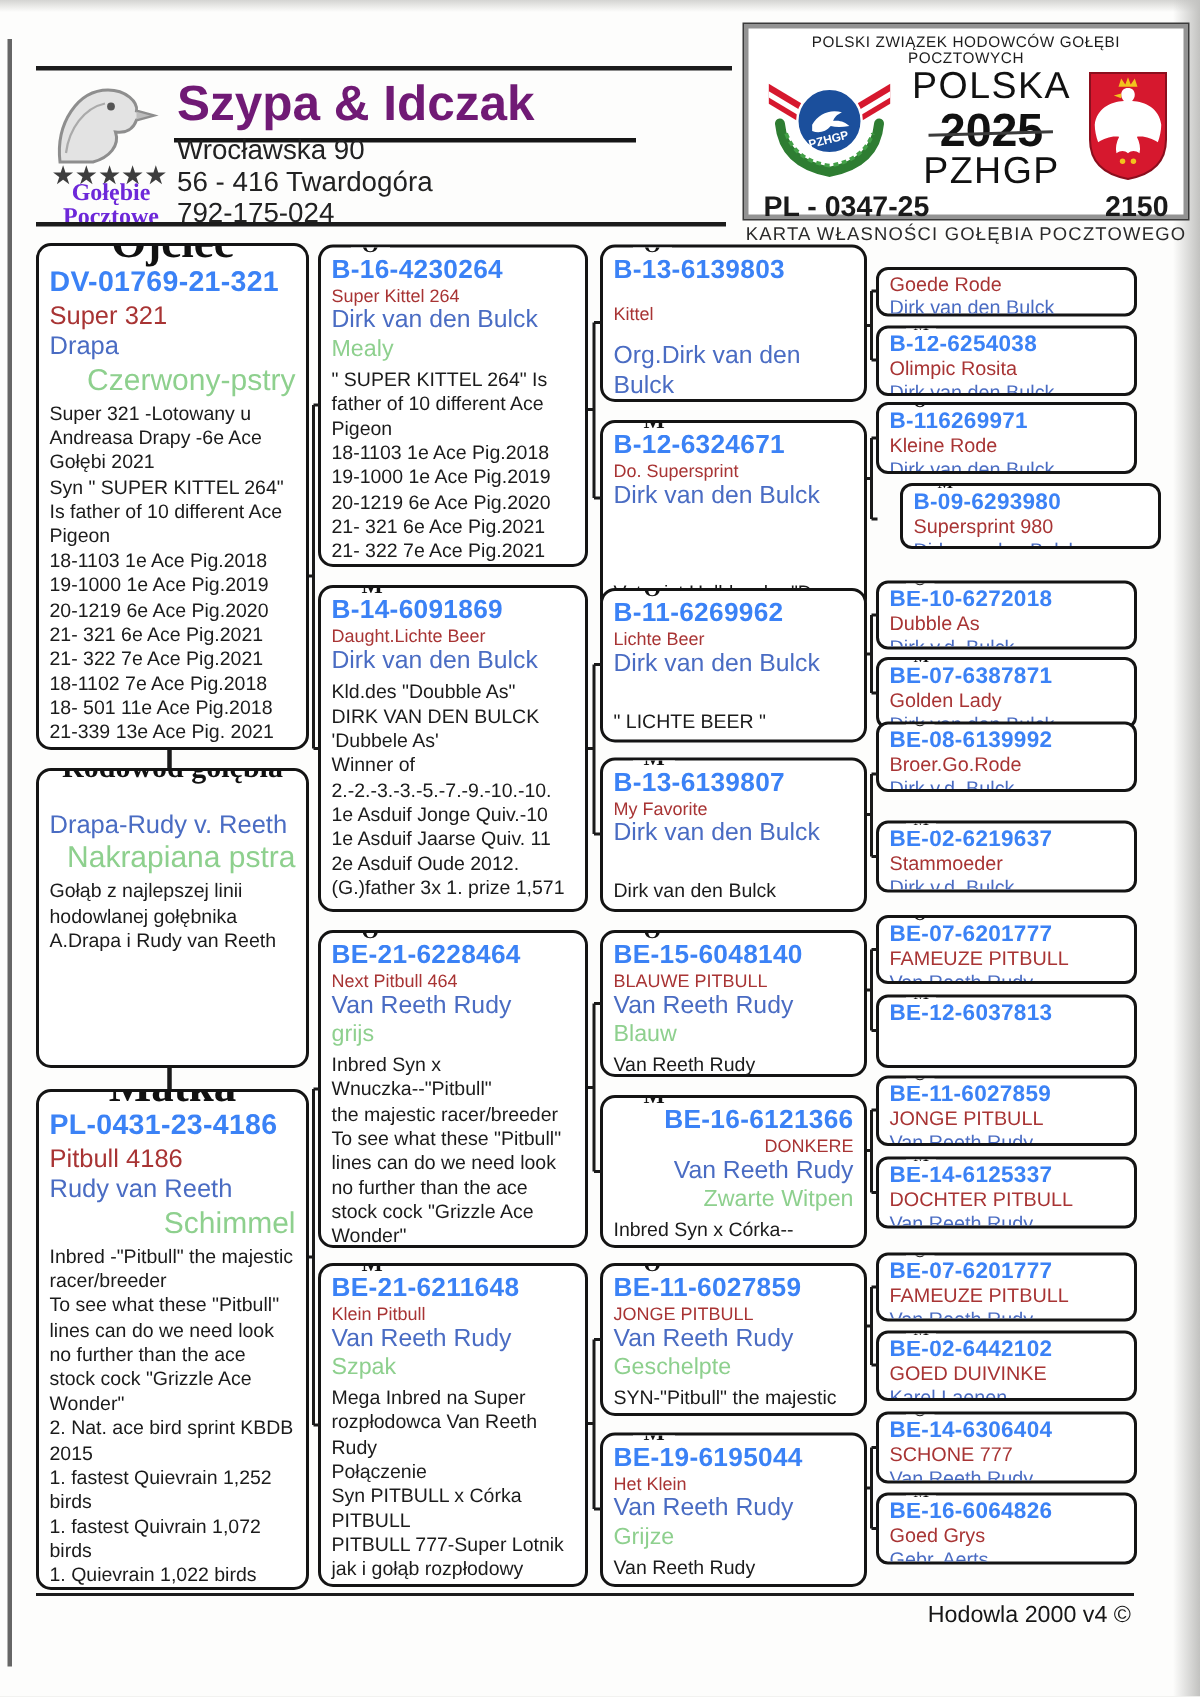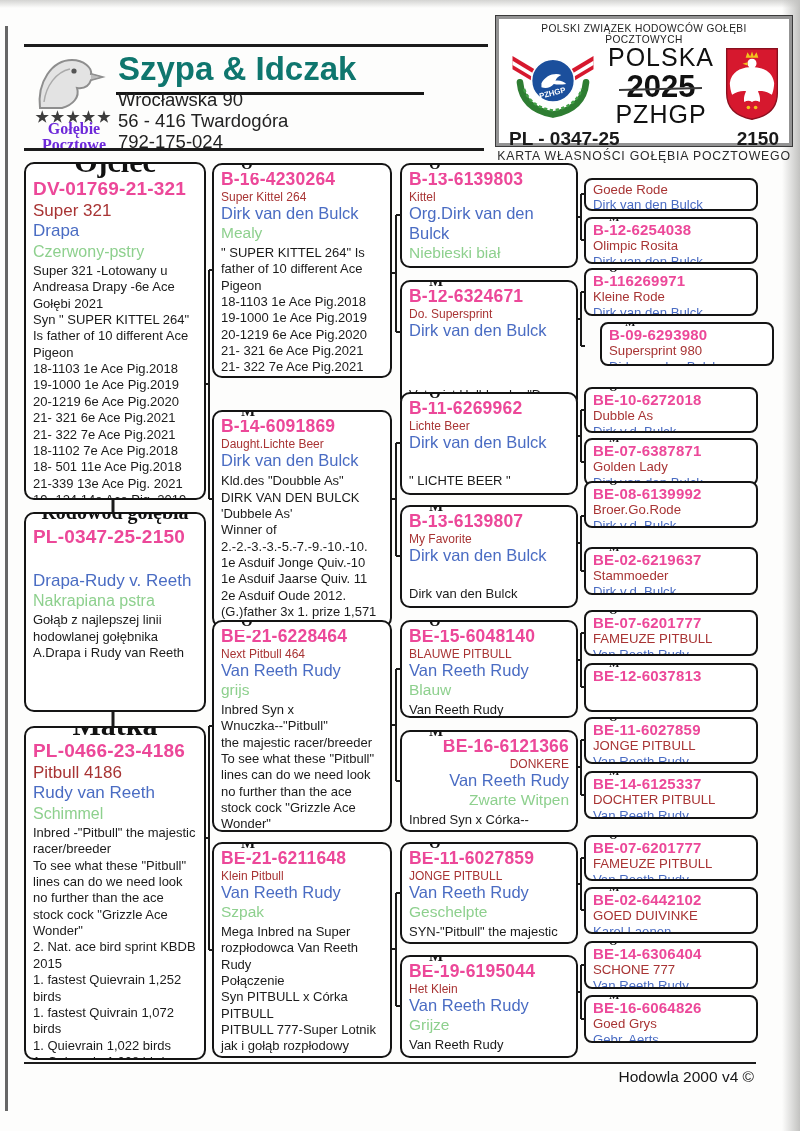--- a/index.html
+++ b/index.html
@@ -9,21 +9,21 @@
   
   .scan-left{position:absolute;left:5px;top:26px;width:3px;height:1085px;background:#4b4b4b;opacity:.85;}
   .scan-right{position:absolute;right:0;top:0;width:18px;height:100%;background:linear-gradient(to right,rgba(255,255,255,0),#c2c2c0);}
   .scan-top{position:absolute;left:0;top:0;width:100%;height:8px;background:linear-gradient(#d4d4d2,rgba(255,255,255,0));}
   .rule{position:absolute;background:#1c1c1c;}
   
   .logo{position:absolute;left:30px;top:52px;}
   .stars{position:absolute;left:24px;top:108px;width:100px;text-align:center;font-size:15px;letter-spacing:2px;color:#3d3d3d;font-weight:bold;}
   .logo-cap{position:absolute;left:24px;width:100px;text-align:center;font-family:"Liberation Serif",serif;
             font-weight:bold;font-size:16px;color:#6d28d9;}
-  .breeder-name{position:absolute;left:116px;top:50px;font-size:33px;font-weight:bold;color:#0f766e;
+  .breeder-name{position:absolute;left:116px;top:50px;font-size:33px;font-weight:bold;color:#701a75;
                 border-bottom:3px solid #161616;padding:0 68px 4px 2px;}
   .addr{position:absolute;left:118px;font-size:18.5px;color:#222;}
   
   .fedbox{position:absolute;left:496px;top:16px;width:296px;height:130px;background:#fff;
           border:3px solid #939393;outline:1px solid #3a3a3a;box-sizing:border-box;
           display:flex;flex-direction:column;padding:4px 6px 3px;}
   .fed-title{text-align:center;font-size:10.2px;letter-spacing:.4px;color:#1d1d1d;}
   .fed-mid{flex:1;display:flex;align-items:center;justify-content:space-between;padding:0 2px;}
   .fed-center{text-align:center;line-height:1.02;color:#111;}
   .fed-country{font-size:25px;letter-spacing:1px;}
@@ -33,28 +33,28 @@
   .fed-bottom{display:flex;justify-content:space-between;font-size:19px;font-weight:bold;padding:0 4px 2px;}
   .karta{position:absolute;left:492px;top:149px;width:304px;text-align:center;font-size:12.3px;
          letter-spacing:.8px;color:#2a2a2a;}
   
   .box{position:absolute;box-sizing:border-box;background:#fff;border:2px solid #141414;border-radius:10px;
        padding:4px 7px;display:flex;flex-direction:column;overflow:hidden;line-height:1.2;}
   .marker{position:absolute;top:-10px;left:20px;background:#fff;padding:0 7px;
           font-family:"Liberation Serif",serif;font-weight:bold;font-size:15px;color:#111;}
   .hlabel{position:absolute;left:50%;transform:translateX(-50%);background:#fff;padding:0 9px;
           font-family:"Liberation Serif",serif;font-weight:bold;color:#111;white-space:nowrap;}
-  .ring{font-weight:bold;font-size:17.5px;color:#ec4899;letter-spacing:.2px;}
+  .ring{font-weight:bold;font-size:17.5px;color:#3b82f6;letter-spacing:.2px;}
   .name{font-size:12px;color:#a83434;}
   .fancier{font-size:16.5px;color:#4a6cc3;}
   .colordesc{font-size:15.5px;color:#8ed08e;}
   .notes{font-size:13px;line-height:1.26;color:#1b1b1b;white-space:pre-line;margin-top:auto;padding-top:2px;}
   .big .ring{font-size:19px;}
   .big .name,.big .fancier{font-size:17px;}
-  .big .colordesc{font-size:16px;}
+  .big .colordesc{font-size:20px;text-align:right;}
   .subj-gap{margin-top:22px;}
   
   .sbox{padding:2px 7px;border-radius:8px;line-height:1.16;}
   .sbox .ring{font-size:15px;}
   .sbox .name{font-size:13.2px;}
   .sbox .fancier{font-size:13.2px;}
   .sbox .marker{font-size:11px;top:-8px;left:18px;padding:0 5px;}
   .connectors{position:absolute;left:0;top:0;pointer-events:none;}
   .footer{position:absolute;right:46px;top:1068px;font-size:15.5px;color:#161616;}
 </style>
@@ -141,29 +141,28 @@
 21- 322  7e Ace Pig.2021
 18-1102  7e Ace Pig.2018
 18- 501  11e Ace Pig.2018
 21-339  13e Ace Pig. 2021
 19- 124  14e Ace Pig. 2019
 19- 885  15e Ace Pig.2020</span>
   </div>
 
   <div class="box big" style="left:24px;top:512px;width:182px;height:200px;">
     <span class="hlabel" style="font-size:20px;top:-14px;">Rodowód gołębia</span>
-    <span class="ring" style="margin-top:8px;">PL-0347-25-2150</span>
     <span class="fancier subj-gap">Drapa-Rudy v. Reeth</span>
     <span class="colordesc">Nakrapiana pstra</span>
     <span class="notes" style="margin-top:0;">Gołąb z najlepszej linii hodowlanej gołębnika A.Drapa i Rudy van Reeth</span>
   </div>
 
   <div class="box big" style="left:24px;top:726px;width:182px;height:334px;">
     <span class="hlabel" style="font-size:30px;top:-21px;">Matka</span>
-    <span class="ring" style="margin-top:8px;">PL-0466-23-4186</span>
+    <span class="ring" style="margin-top:8px;">PL-0431-23-4186</span>
     <span class="name">Pitbull 4186</span>
     <span class="fancier">Rudy van Reeth</span>
     <span class="colordesc">Schimmel</span>
     <span class="notes">Inbred -"Pitbull" the majestic racer/breeder
 To see what these "Pitbull" lines can do we need look no further than the ace stock cock "Grizzle Ace Wonder"
 2. Nat. ace bird sprint KBDB 2015
 1. fastest Quievrain 1,252 birds
 1. fastest Quivrain 1,072 birds
 1. Quievrain 1,022 birds
 1. Quievrain 1,008 birds
@@ -180,21 +179,21 @@
     <span class="colordesc">Mealy</span>
     <span class="notes">" SUPER KITTEL 264" Is father of 10 different Ace Pigeon
 18-1103  1e Ace Pig.2018
 19-1000  1e Ace Pig.2019
 20-1219  6e Ace Pig.2020
 21- 321  6e Ace Pig.2021
 21- 322  7e Ace Pig.2021
 18-1102  7e Ace Pig.2018
 18- 501  11e Ace Pig.2018</span>
   </div>
-  <div class="box" style="left:212px;top:390px;width:180px;height:218px;margin-top:20px;">
+  <div class="box" style="left:212px;top:390px;width:180px;height:218px;">
     <span class="marker">M</span>
     <span class="ring">B-14-6091869</span>
     <span class="name">Daught.Lichte Beer</span>
     <span class="fancier">Dirk van den Bulck</span>
     <span class="notes">Kld.des "Doubble As"
 DIRK VAN DEN BULCK
 'Dubbele As'
 Winner of 2.-2.-3.-3.-5.-7.-9.-10.-10.
 1e Asduif Jonge Quiv.-10
 1e Asduif Jaarse Quiv. 11
@@ -220,21 +219,21 @@
     <span class="fancier">Van Reeth Rudy</span>
     <span class="colordesc">Szpak</span>
     <span class="notes">Mega Inbred na Super rozpłodowca Van Reeth Rudy
 Połączenie
 Syn PITBULL x Córka PITBULL
 PITBULL 777-Super Lotnik jak i gołąb rozpłodowy
 Zdobywca 6x1 konk.
 Na świecie uznawany za</span>
   </div>
 
-  <div class="box" style="left:400px;top:163px;width:178px;height:105px;">
+  <div class="box" style="left:400px;top:163px;width:178px;height:105px;gap:12px;">
     <span class="marker">O</span>
     <span class="ring">B-13-6139803</span>
     <span class="name">Kittel</span>
     <span class="fancier">Org.Dirk van den Bulck</span>
     <span class="colordesc">Niebieski biał</span>
     <span class="notes">" DE KITTEL"</span>
   </div>
   <div class="box" style="left:400px;top:280px;width:178px;height:129px;">
     <span class="marker">M</span>
     <span class="ring">B-12-6324671</span>

